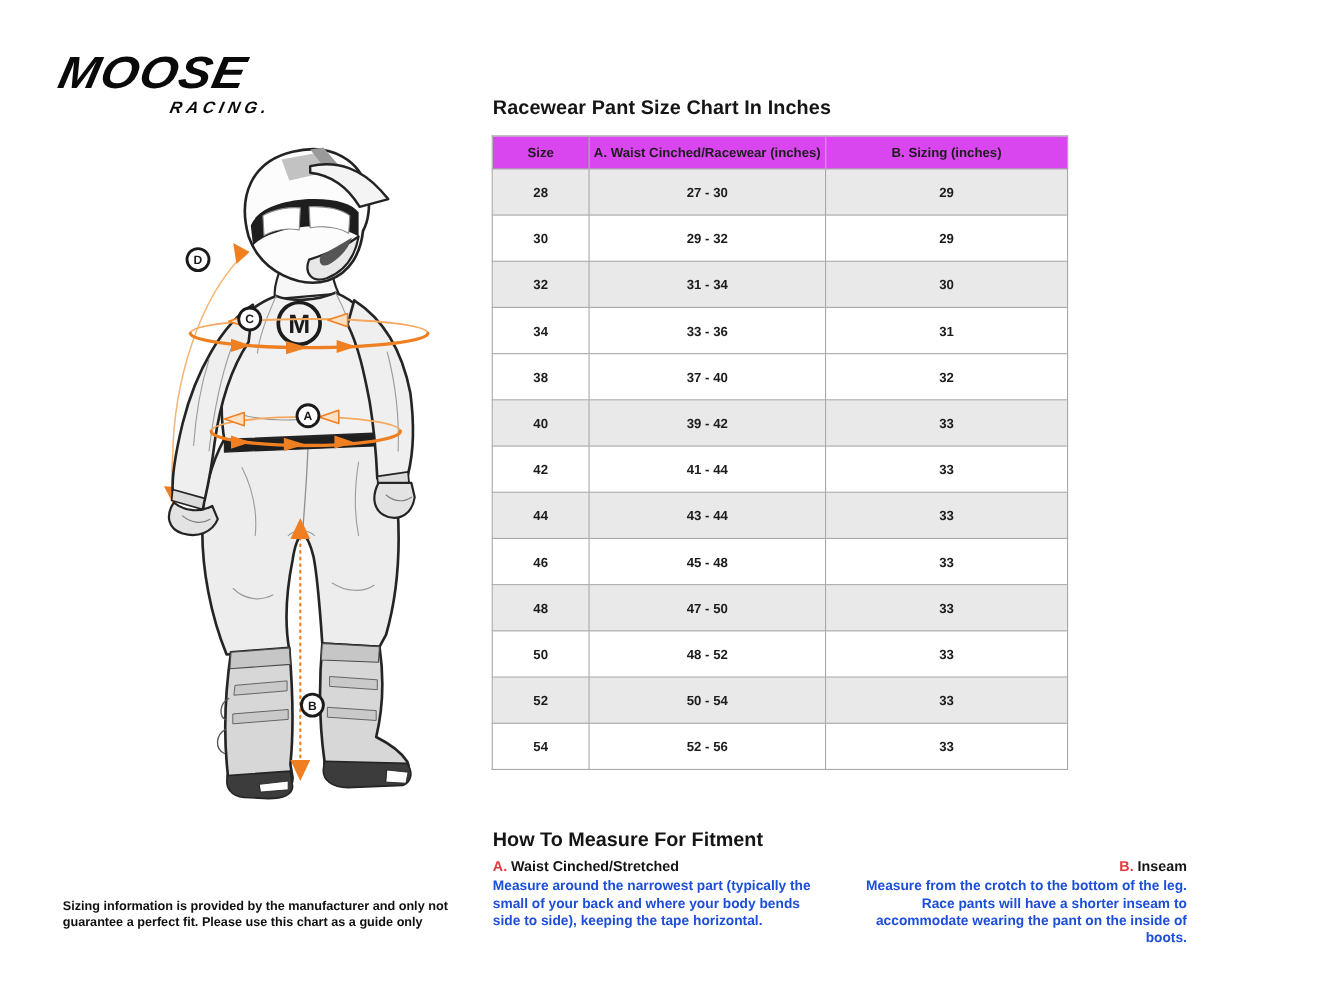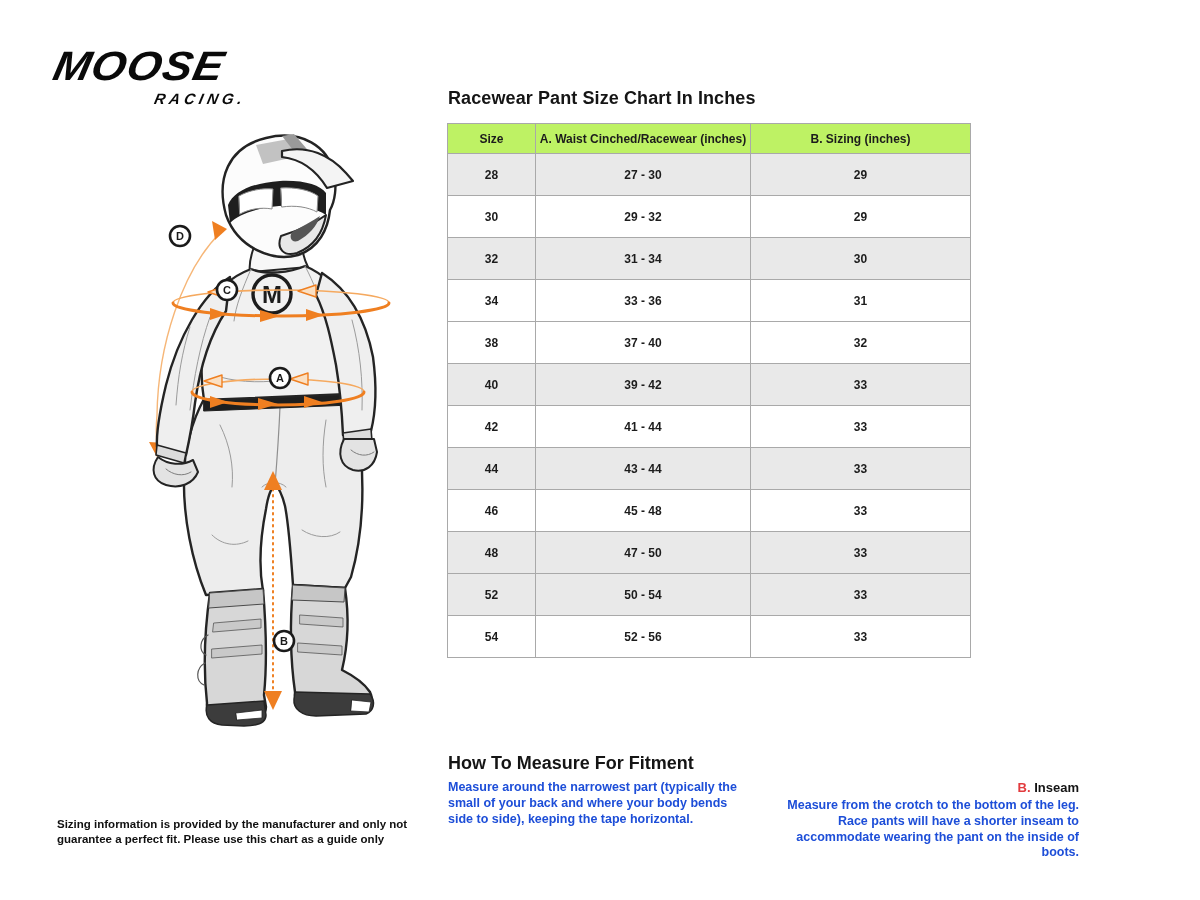--- a/index.html
+++ b/index.html
@@ -24,21 +24,21 @@
 
   
   .title { left:448px; top:88px; font-size:18px; font-weight:800; color:#151515; letter-spacing:0.1px; }
 
   
   table.size { position:absolute; left:447px; top:123px; width:523px; border-collapse:collapse; table-layout:fixed; }
   table.size th, table.size td {
     border:1px solid #a9a9a9; text-align:center; vertical-align:middle;
     font-size:12px; font-weight:700; color:#1c1c1c; padding:0;
   }
-  table.size th { height:29px; background:#bef264; }
+  table.size th { height:29px; background:#d946ef; }
   table.size td { height:41px; background:#ffffff;margin-left:14px; }
   table.size tr.alt td { background:#e9e9e9; }
 
   
   .howto-h { left:448px; top:753px; font-size:18px; font-weight:800; color:#151515; }
   .measure-col { top:780px; }
   .measure-col.a { left:448px; width:292px; }
   .measure-col.b { left:775px; width:304px;text-align:right; }
   .m-label { font-size:13px; font-weight:800; color:#141414; margin:0 0 3px 0; }
   .m-label .red { color:#e23b3e; }
@@ -242,36 +242,45 @@
       <tr>
         <td>46</td>
         <td>45 - 48</td>
         <td>33</td>
       </tr>
       <tr class="alt">
         <td>48</td>
         <td>47 - 50</td>
         <td>33</td>
       </tr>
+      <tr>
+        <td>50</td>
+        <td>48 - 52</td>
+        <td>33</td>
+      </tr>
       <tr class="alt">
         <td>52</td>
         <td>50 - 54</td>
         <td>33</td>
       </tr>
       <tr>
         <td>54</td>
         <td>52 - 56</td>
         <td>33</td>
       </tr>
     </tbody>
 </table>
 
 <div class="abs howto-h">How To Measure For Fitment</div>
 
 <div class="abs measure-col a">
+  <div class="m-label">
+    <span class="red">A.</span>
+    <span>Waist Cinched/Stretched</span>
+  </div>
   <div class="m-text">Measure around the narrowest part (typically the small of your back and where your body bends side to side), keeping the tape horizontal.</div>
 </div>
 
 <div class="abs measure-col b">
   <div class="m-label">
     <span class="red">B.</span>
     <span>Inseam</span>
   </div>
   <div class="m-text">Measure from the crotch to the bottom of the leg. Race pants will have a shorter inseam to accommodate wearing the pant on the inside of boots.</div>
 </div>

